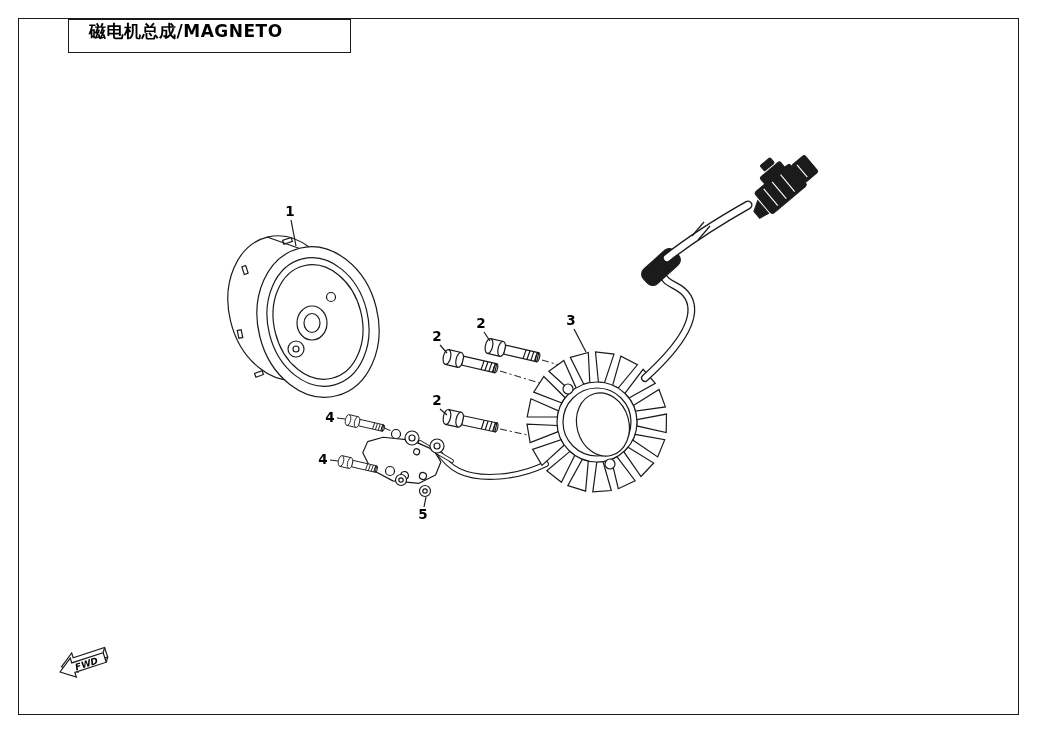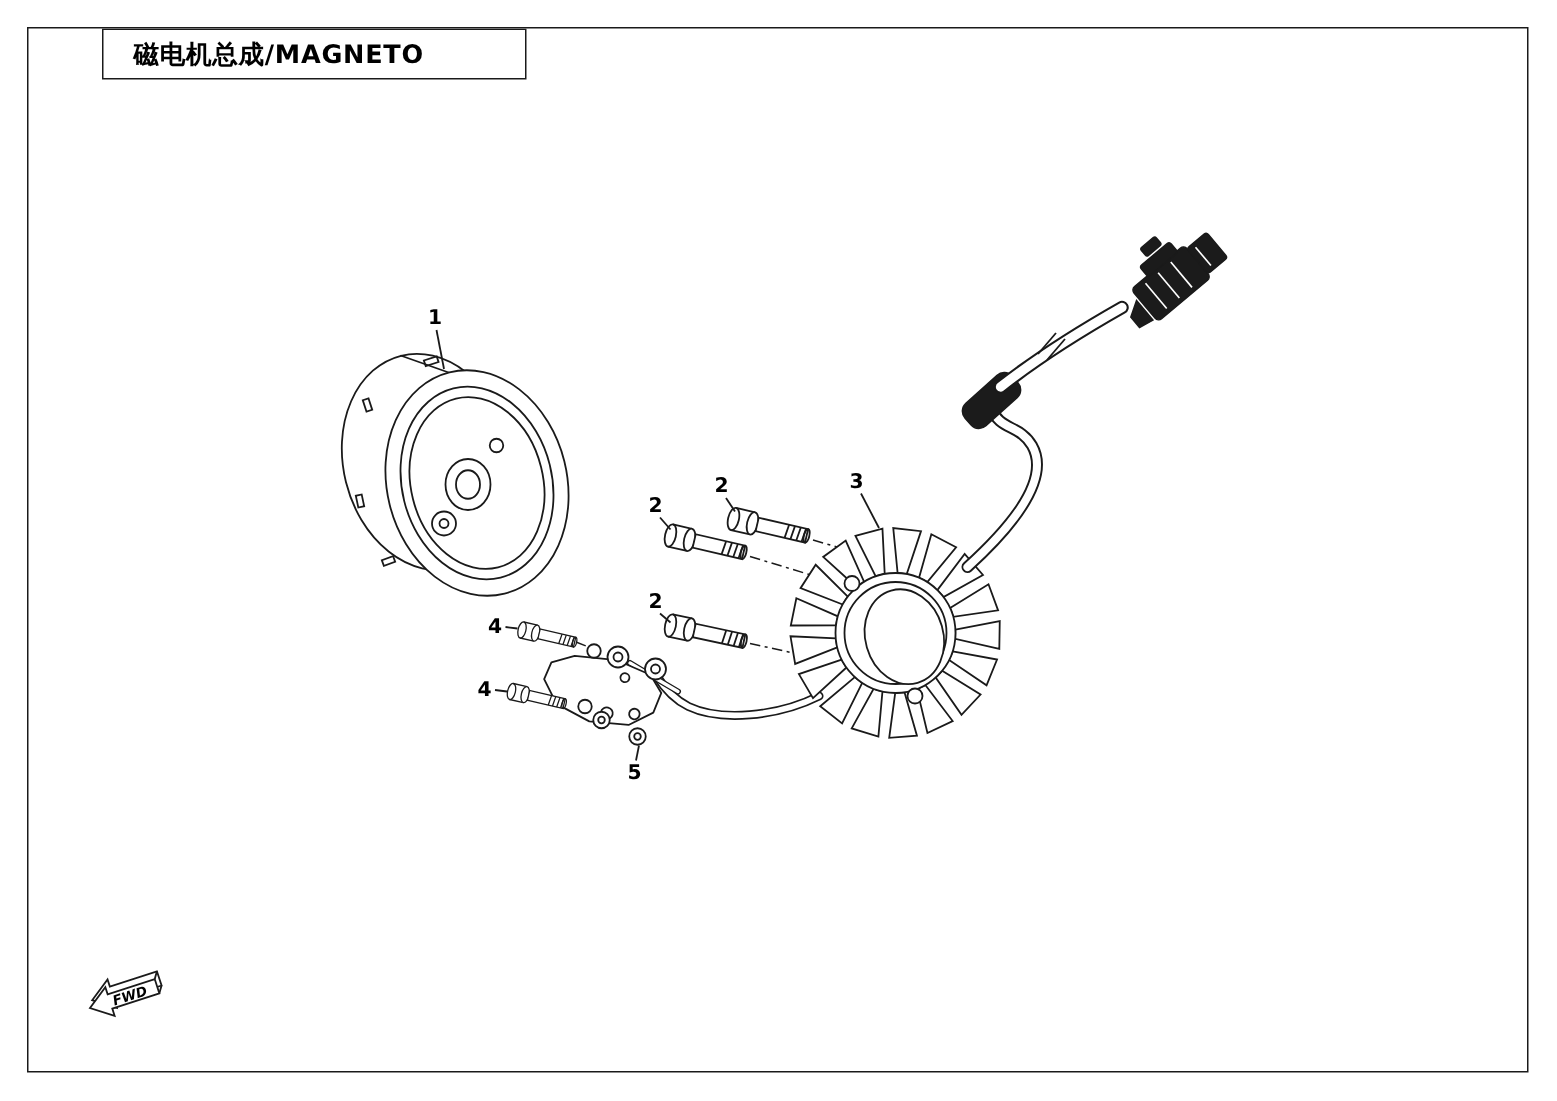--- a/index.html
+++ b/index.html
@@ -2,21 +2,21 @@
 <html style="--ink: #1a1a1a; --bg: #ffffff;"><head>
 <meta charset="utf-8">
 <style>
   html,body{margin:0;padding:0;background:#fff;}
   .page{position:relative;width:1038px;height:734px;background:var(--bg,#ffffff);
         font-family:"DejaVu Sans","Liberation Sans",sans-serif;overflow:hidden;}
   .frame{position:absolute;left:18px;top:18px;width:1001px;height:697px;
          border:1.5px solid var(--ink,#1a1a1a);box-sizing:border-box;background:transparent;}
   .title-box{position:absolute;left:68px;top:19px;width:283px;height:34px;
          border:1.5px solid var(--ink,#1a1a1a);background:#fff;box-sizing:border-box;
-         display:flex;align-items:center;padding-left:20px;
+         display:flex;align-items:flex-start;padding-left:20px;
          font-weight:bold;font-size:17px;color:#000;letter-spacing:.5px;z-index:3;}
   svg.diagram{position:absolute;left:0;top:0;z-index:2;}
   .ln{fill:none;stroke:var(--ink,#1a1a1a);stroke-width:1.2px;}
   .fw{fill:#fff;stroke:var(--ink,#1a1a1a);stroke-width:1.2px;}
   .dk{fill:#1b1b1b;stroke:var(--ink,#1a1a1a);stroke-width:1px;}
   .wht{stroke:#fff;fill:none;stroke-width:1.1px;}
   .dash{fill:none;stroke:var(--ink,#1a1a1a);stroke-width:1px;stroke-dasharray:7 3 2 3;}
   .cableO{fill:none;stroke:var(--ink,#1a1a1a);stroke-width:8px;stroke-linecap:round;}
   .cableI{fill:none;stroke:#fff;stroke-width:5.4px;stroke-linecap:round;}
   .cableO2{fill:none;stroke:var(--ink,#1a1a1a);stroke-width:9px;stroke-linecap:round;}

